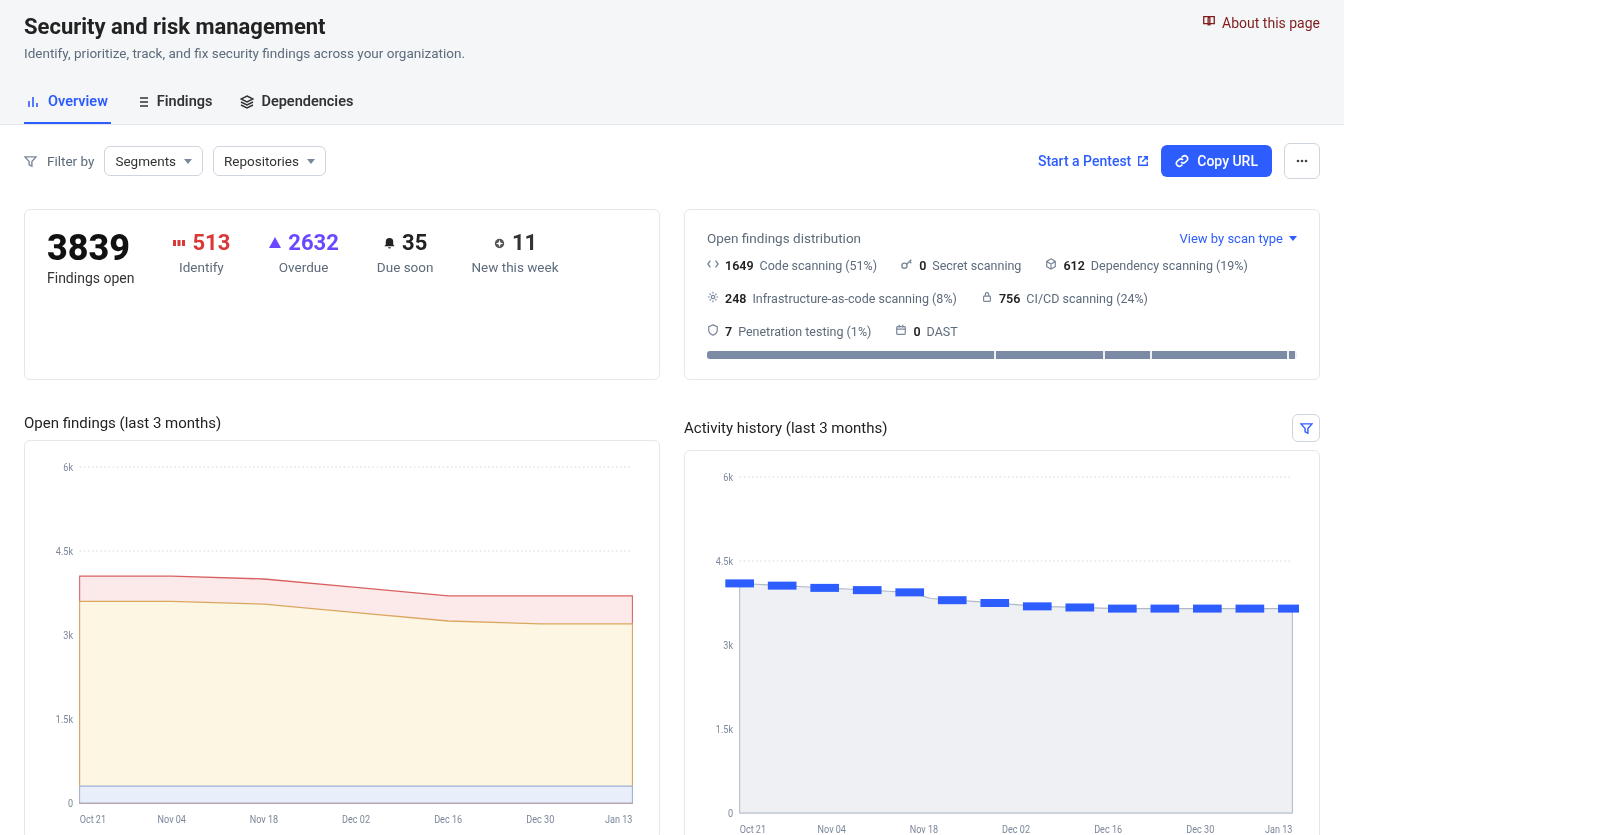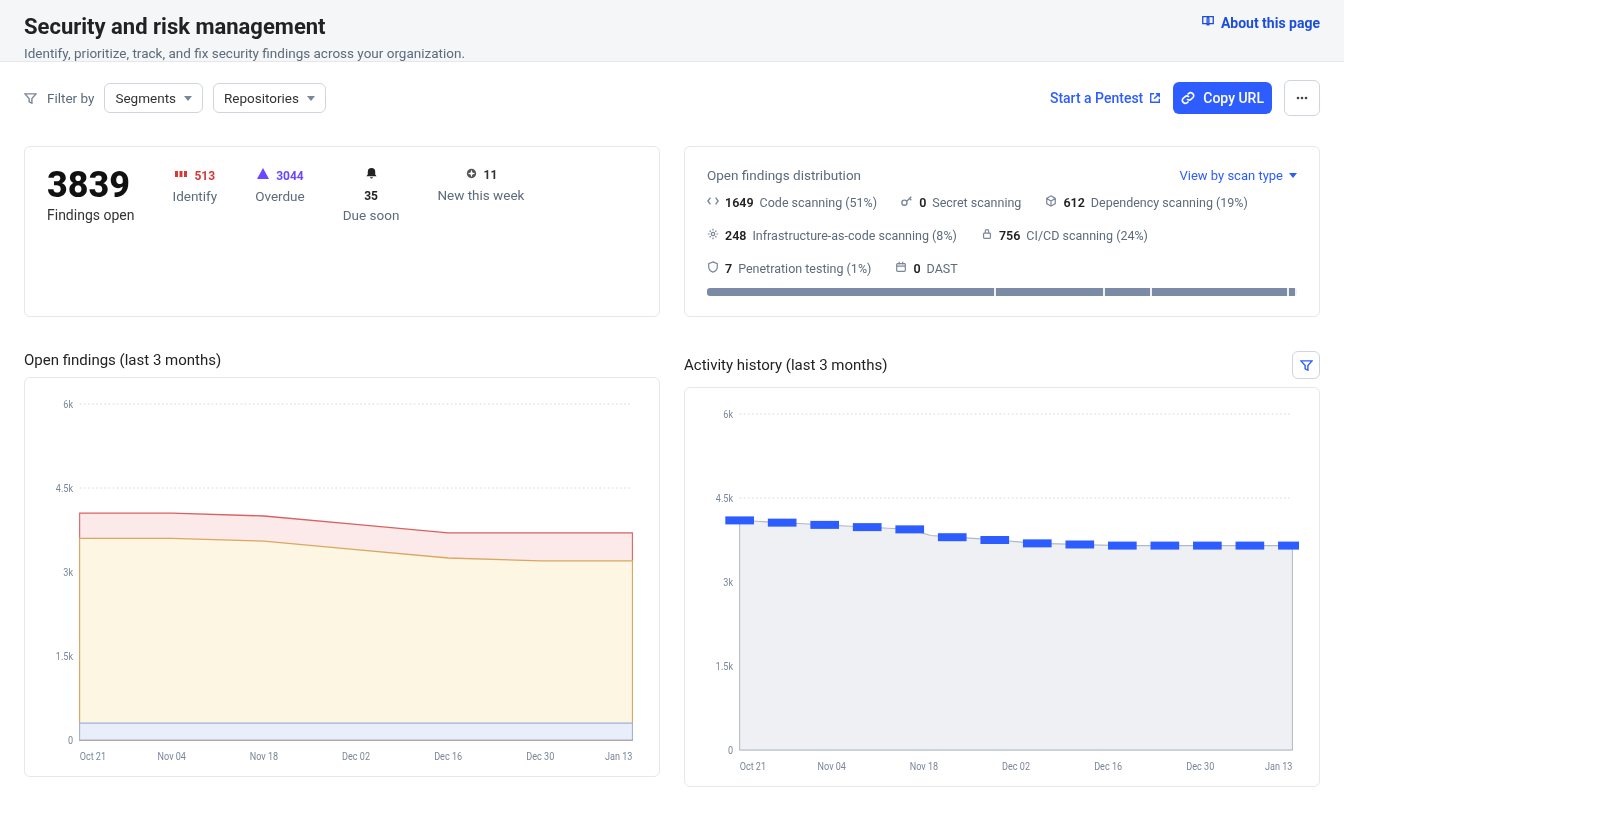--- a/index.html
+++ b/index.html
@@ -2,44 +2,44 @@
 <html><head>
 <meta charset="utf-8">
 <style>
   * { box-sizing: border-box; margin: 0; padding: 0; }
   body { font-family: -apple-system, BlinkMacSystemFont, "Segoe UI", Roboto, sans-serif; color: #2c3e50; background: #fff; }
   .page { width: 1344px; }
   .header { background: #f5f6f8; padding: 14px 24px 0; border-bottom: 1px solid #e5e7ec; }
   .header-top { display: flex; justify-content: space-between; align-items: flex-start; }
   .title { font-size: 22px; font-weight: 700; color: #222; }
   .subtitle { font-size: 13.5px; color: #5d6b7b; margin-top: 6px; }
-  .about-link { color: #1d4ed8; font-size: 14px; display: inline-flex; align-items: center; gap: 6px; cursor: pointer; font-weight: bold; }
+  .about-link { color: #7f1d1d; font-size: 14px; display: inline-flex; align-items: center; gap: 6px; cursor: pointer; }
   .tabs { display: flex; gap: 22px; margin-top: 24px; }
   .tab { display: inline-flex; align-items: center; gap: 7px; font-size: 14.5px; font-weight: 600; color: #333; padding: 8px 3px 12px; border-bottom: 2px solid transparent; cursor: pointer; }
   .tab.active { color: #2d5dff; border-bottom-color: #2d5dff; }
   .tab-icon { width: 14px; height: 14px; display: inline-flex; align-items: center; justify-content: center; }
   .toolbar { display: flex; justify-content: space-between; align-items: center; padding: 18px 24px; }
   .toolbar-left { display: flex; align-items: center; gap: 10px; }
   .filter-label { font-size: 13.5px; color: #5d6b7b; display: inline-flex; align-items: center; gap: 10px; }
   .dd { border: 1px solid #cfd5de; border-radius: 6px; padding: 6px 10px; font-size: 13.5px; color: #333; background: #fff; cursor: pointer; display: inline-flex; align-items: center; gap: 8px; }
   .toolbar-right { display: flex; align-items: center; gap: 12px; }
   .link-btn { color: #2d5dff; font-size: 14px; font-weight: 500; cursor: pointer; display: inline-flex; align-items: center; gap: 6px; }
-  .primary-btn { background: #2d5dff; color: #fff; border-radius: 6px; padding: 8px 8px; font-size: 14px; font-weight: 500; cursor: pointer; display: inline-flex; align-items: center; gap: 8px; }
+  .primary-btn { background: #2d5dff; color: #fff; border-radius: 6px; padding: 8px 14px; font-size: 14px; font-weight: 500; cursor: pointer; display: inline-flex; align-items: center; gap: 8px; }
   .icon-btn { border: 1px solid #cfd5de; border-radius: 6px; width: 36px; height: 36px; display: inline-flex; align-items: center; justify-content: center; cursor: pointer; color: #444; }
   .cards-row { display: flex; gap: 24px; padding: 12px 24px; }
   .card { flex: 1; border: 1px solid #e5e7ec; border-radius: 6px; background: #fff; padding: 20px 22px; }
   .stats { display: flex; align-items: flex-start; gap: 38px; }
   .big-num { font-size: 36px; font-weight: 800; color: #111; line-height: 1; }
   .big-lbl { font-size: 14px; color: #333; margin-top: 4px; }
   .stat { display: flex; flex-direction: column; align-items: center; }
-  .stat-top { display: flex; align-items: center; gap: 6px; font-size: 12px; font-weight: 700; }
+  .stat-top { display: flex; align-items: center; gap: 6px; font-size: 22px; font-weight: 700; }
   .stat-lbl { font-size: 13.5px; color: #5d6b7b; margin-top: 4px; }
   .crit { color: #d93838; }
   .over { color: #6b48ff; }
-  .due  { color: #222; flex-direction: column; }
+  .due  { color: #222; }
   .new  { color: #333; }
   .dist-head { display: flex; justify-content: space-between; align-items: center; margin-bottom: 12px; }
   .dist-title { font-size: 13.5px; color: #5d6b7b; }
   .dist-view { color: #2d5dff; font-size: 13px; cursor: pointer; display: inline-flex; align-items: center; gap: 6px; }
   .dist-items { display: flex; flex-wrap: wrap; gap: 18px 24px; font-size: 12.5px; color: #5d6b7b; }
   .dist-item { display: inline-flex; align-items: flex-start; gap: 6px; }
   .dist-item .cnt { color: #222; font-weight: 600; }
   .dist-bar { display: flex; height: 8px; margin-top: 12px; border-radius: 3px; overflow: hidden; background: #eef0f4; }
   .dist-bar > div { background: #7b8aa5; margin-right: 2px; }
   .charts-row { display: flex; gap: 24px; padding: 22px 24px 0; }
@@ -73,20 +73,46 @@
       </div>
       <div class="about-link">
         <span>
           <svg width="14" height="14" viewBox="0 0 16 16" fill="none" stroke="currentColor" stroke-width="1.5">
               <path d="M2 3h5a2 2 0 012 2v8a2 2 0 00-2-2H2V3zM14 3H9a2 2 0 00-2 2v8a2 2 0 012-2h5V3z"></path>
             </svg>
         </span>
         <span>About this page</span>
       </div>
     </div>
+    <div class="tabs">
+      <div class="tab active">
+        <span class="tab-icon">
+          <svg width="14" height="14" viewBox="0 0 14 14" fill="none" stroke="currentColor" stroke-width="1.6">
+              <path d="M2 12V6M6 12V2M10 12V8"></path>
+            </svg>
+        </span>
+        <span>Overview</span>
+      </div>
+      <div class="tab">
+        <span class="tab-icon">
+          <svg width="14" height="14" viewBox="0 0 14 14" fill="none" stroke="currentColor" stroke-width="1.6">
+              <path d="M4 3h8M4 7h8M4 11h8M1.5 3h0M1.5 7h0M1.5 11h0"></path>
+            </svg>
+        </span>
+        <span>Findings</span>
+      </div>
+      <div class="tab">
+        <span class="tab-icon">
+          <svg width="14" height="14" viewBox="0 0 14 14" fill="none" stroke="currentColor" stroke-width="1.4">
+              <path d="M7 1l6 3-6 3-6-3 6-3zM1 7l6 3 6-3M1 10l6 3 6-3"></path>
+            </svg>
+        </span>
+        <span>Dependencies</span>
+      </div>
+    </div>
   </div>
 
   <div class="toolbar">
     <div class="toolbar-left">
       <span class="filter-label">
         <svg width="13" height="13" viewBox="0 0 14 14" fill="none" stroke="#7a8699" stroke-width="1.5">
             <path d="M1 2h12l-4.5 5v5l-3-1.5V7L1 2z"></path>
           </svg>
         <span>Filter by</span>
       </span>
@@ -142,21 +168,21 @@
           </div>
           <div class="stat-lbl">Identify</div>
         </div>
         <div class="stat">
           <div class="stat-top over">
             <span>
               <svg width="14" height="14" viewBox="0 0 14 14" fill="currentColor">
                   <path d="M7 1l6 11H1L7 1z"></path>
                 </svg>
             </span>
-            <span>3044</span>
+            <span>2632</span>
           </div>
           <div class="stat-lbl">Overdue</div>
         </div>
         <div class="stat">
           <div class="stat-top due">
             <span>
               <svg width="13" height="13" viewBox="0 0 14 14" fill="currentColor">
                   <path d="M7 1a4 4 0 014 4v3l1.5 2h-11L3 8V5a4 4 0 014-4zM5.5 11a1.5 1.5 0 003 0"></path>
                 </svg>
             </span>

